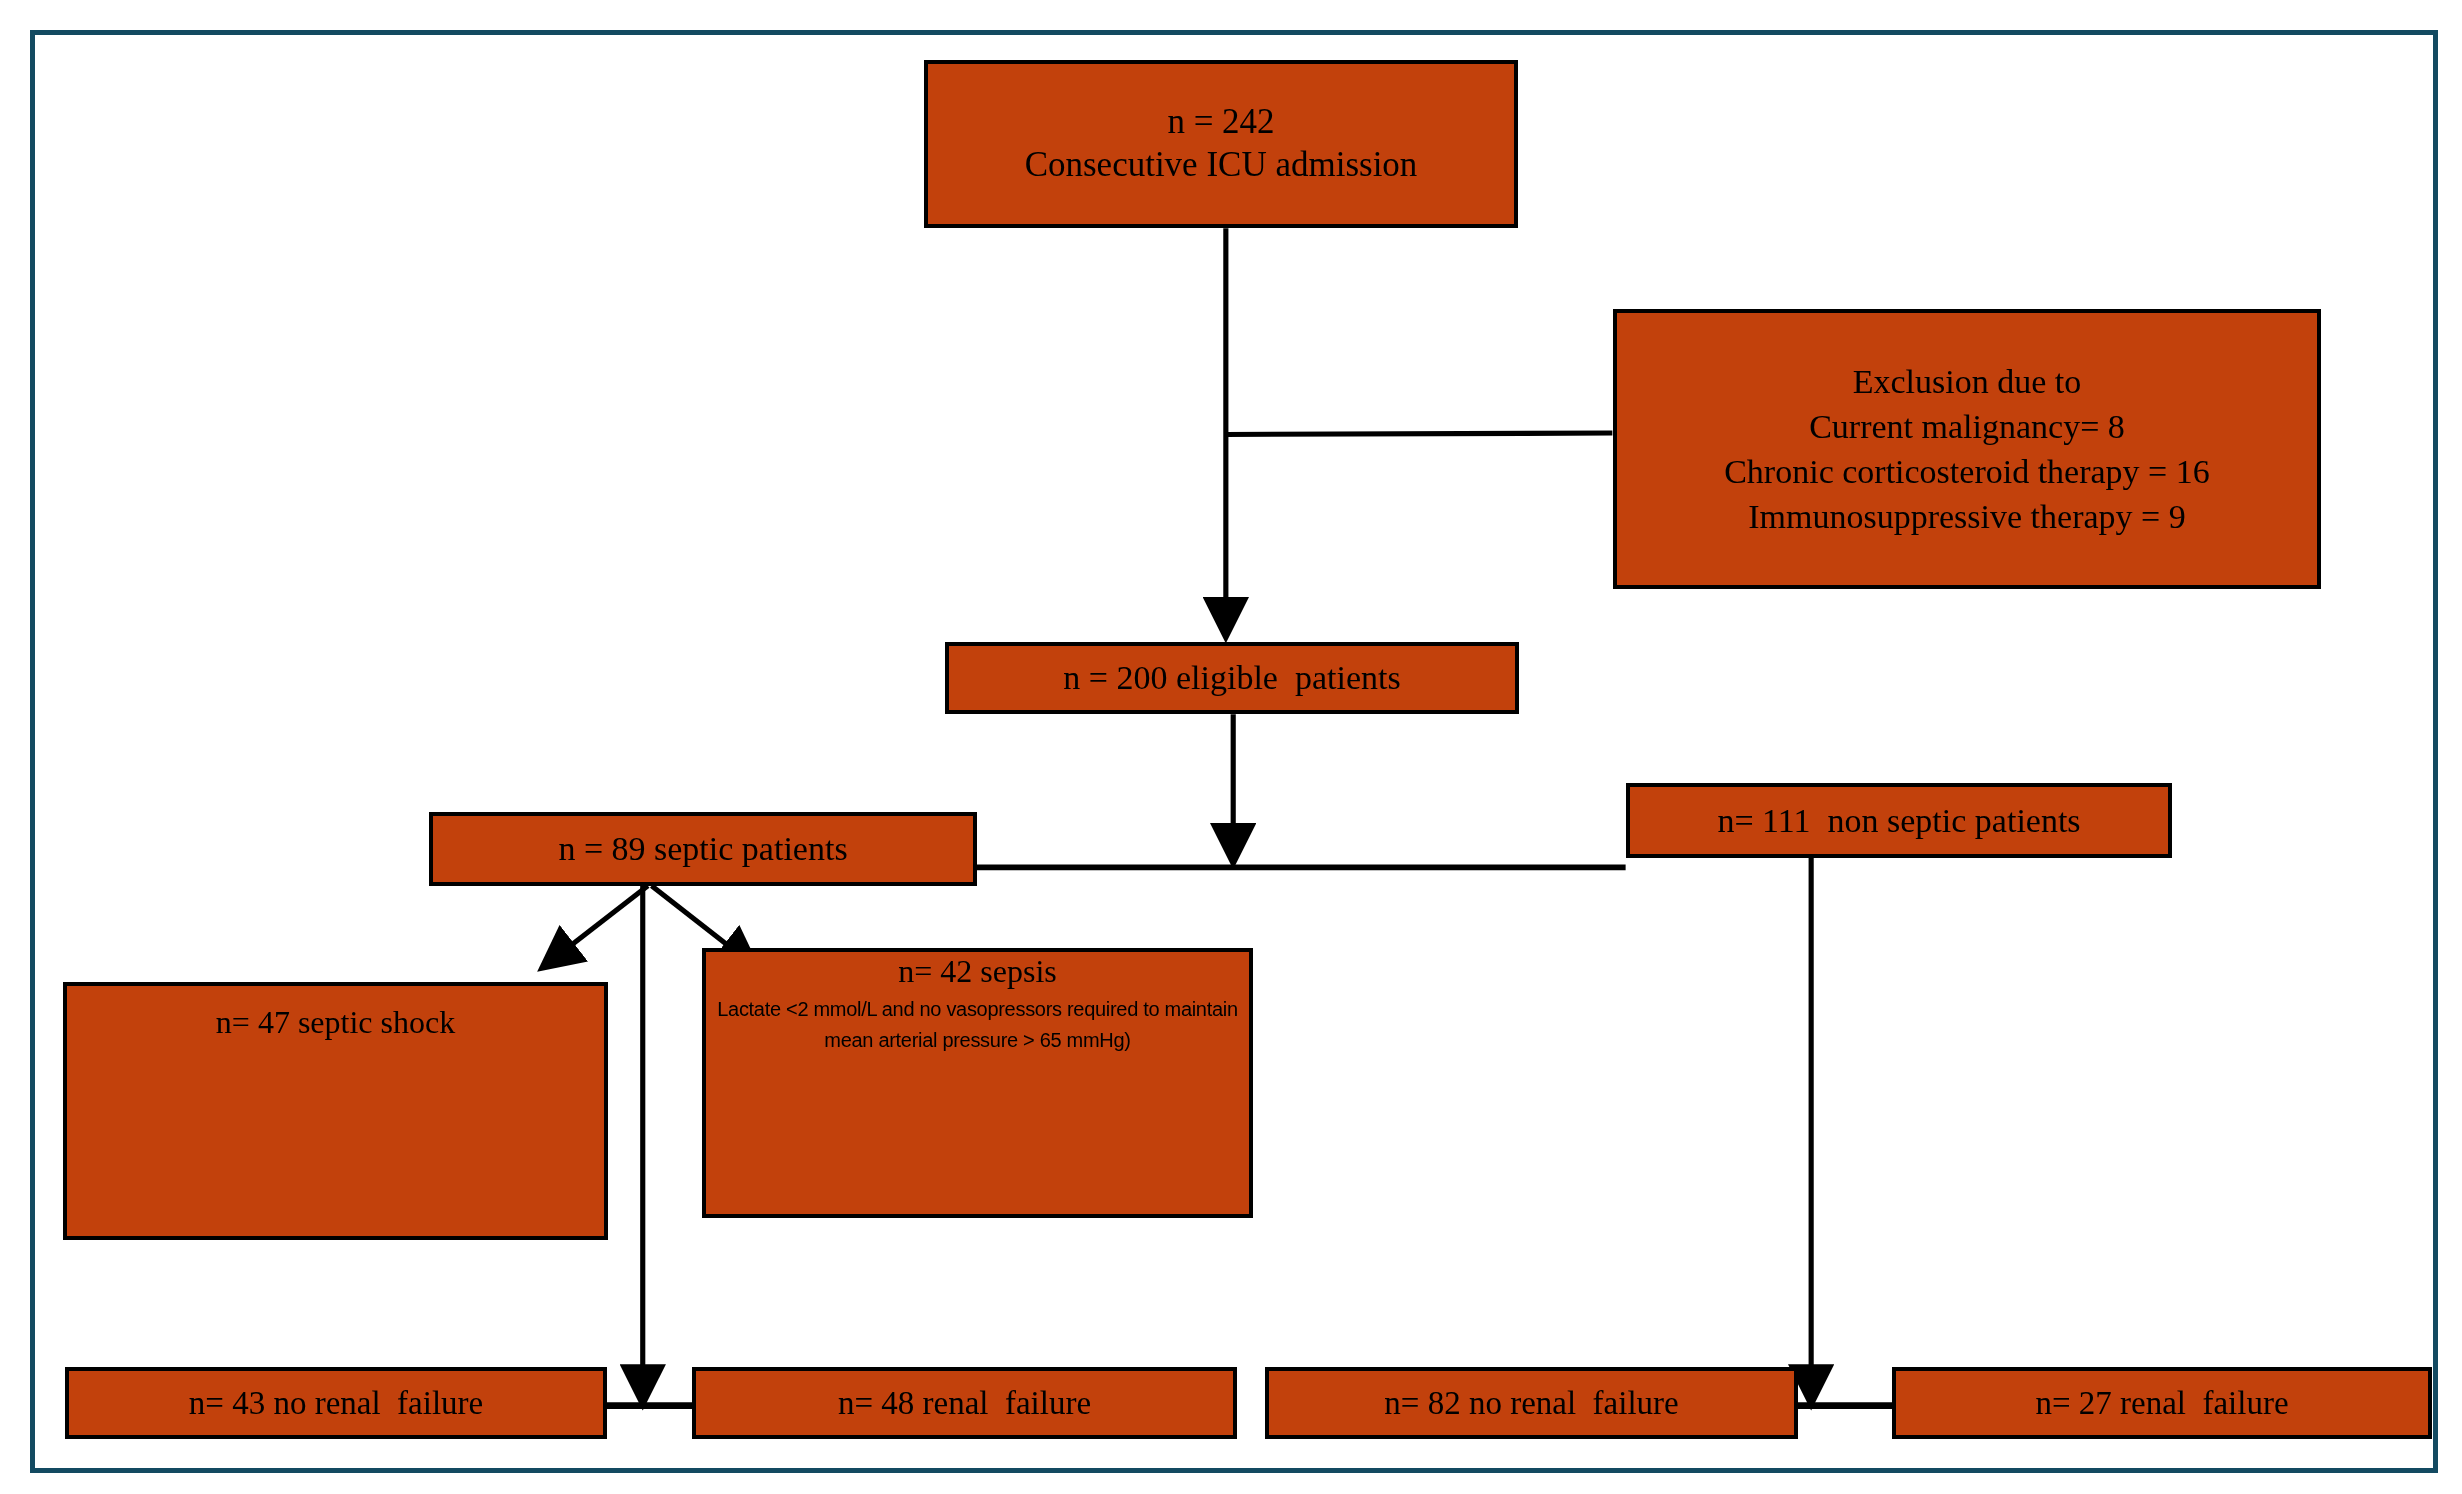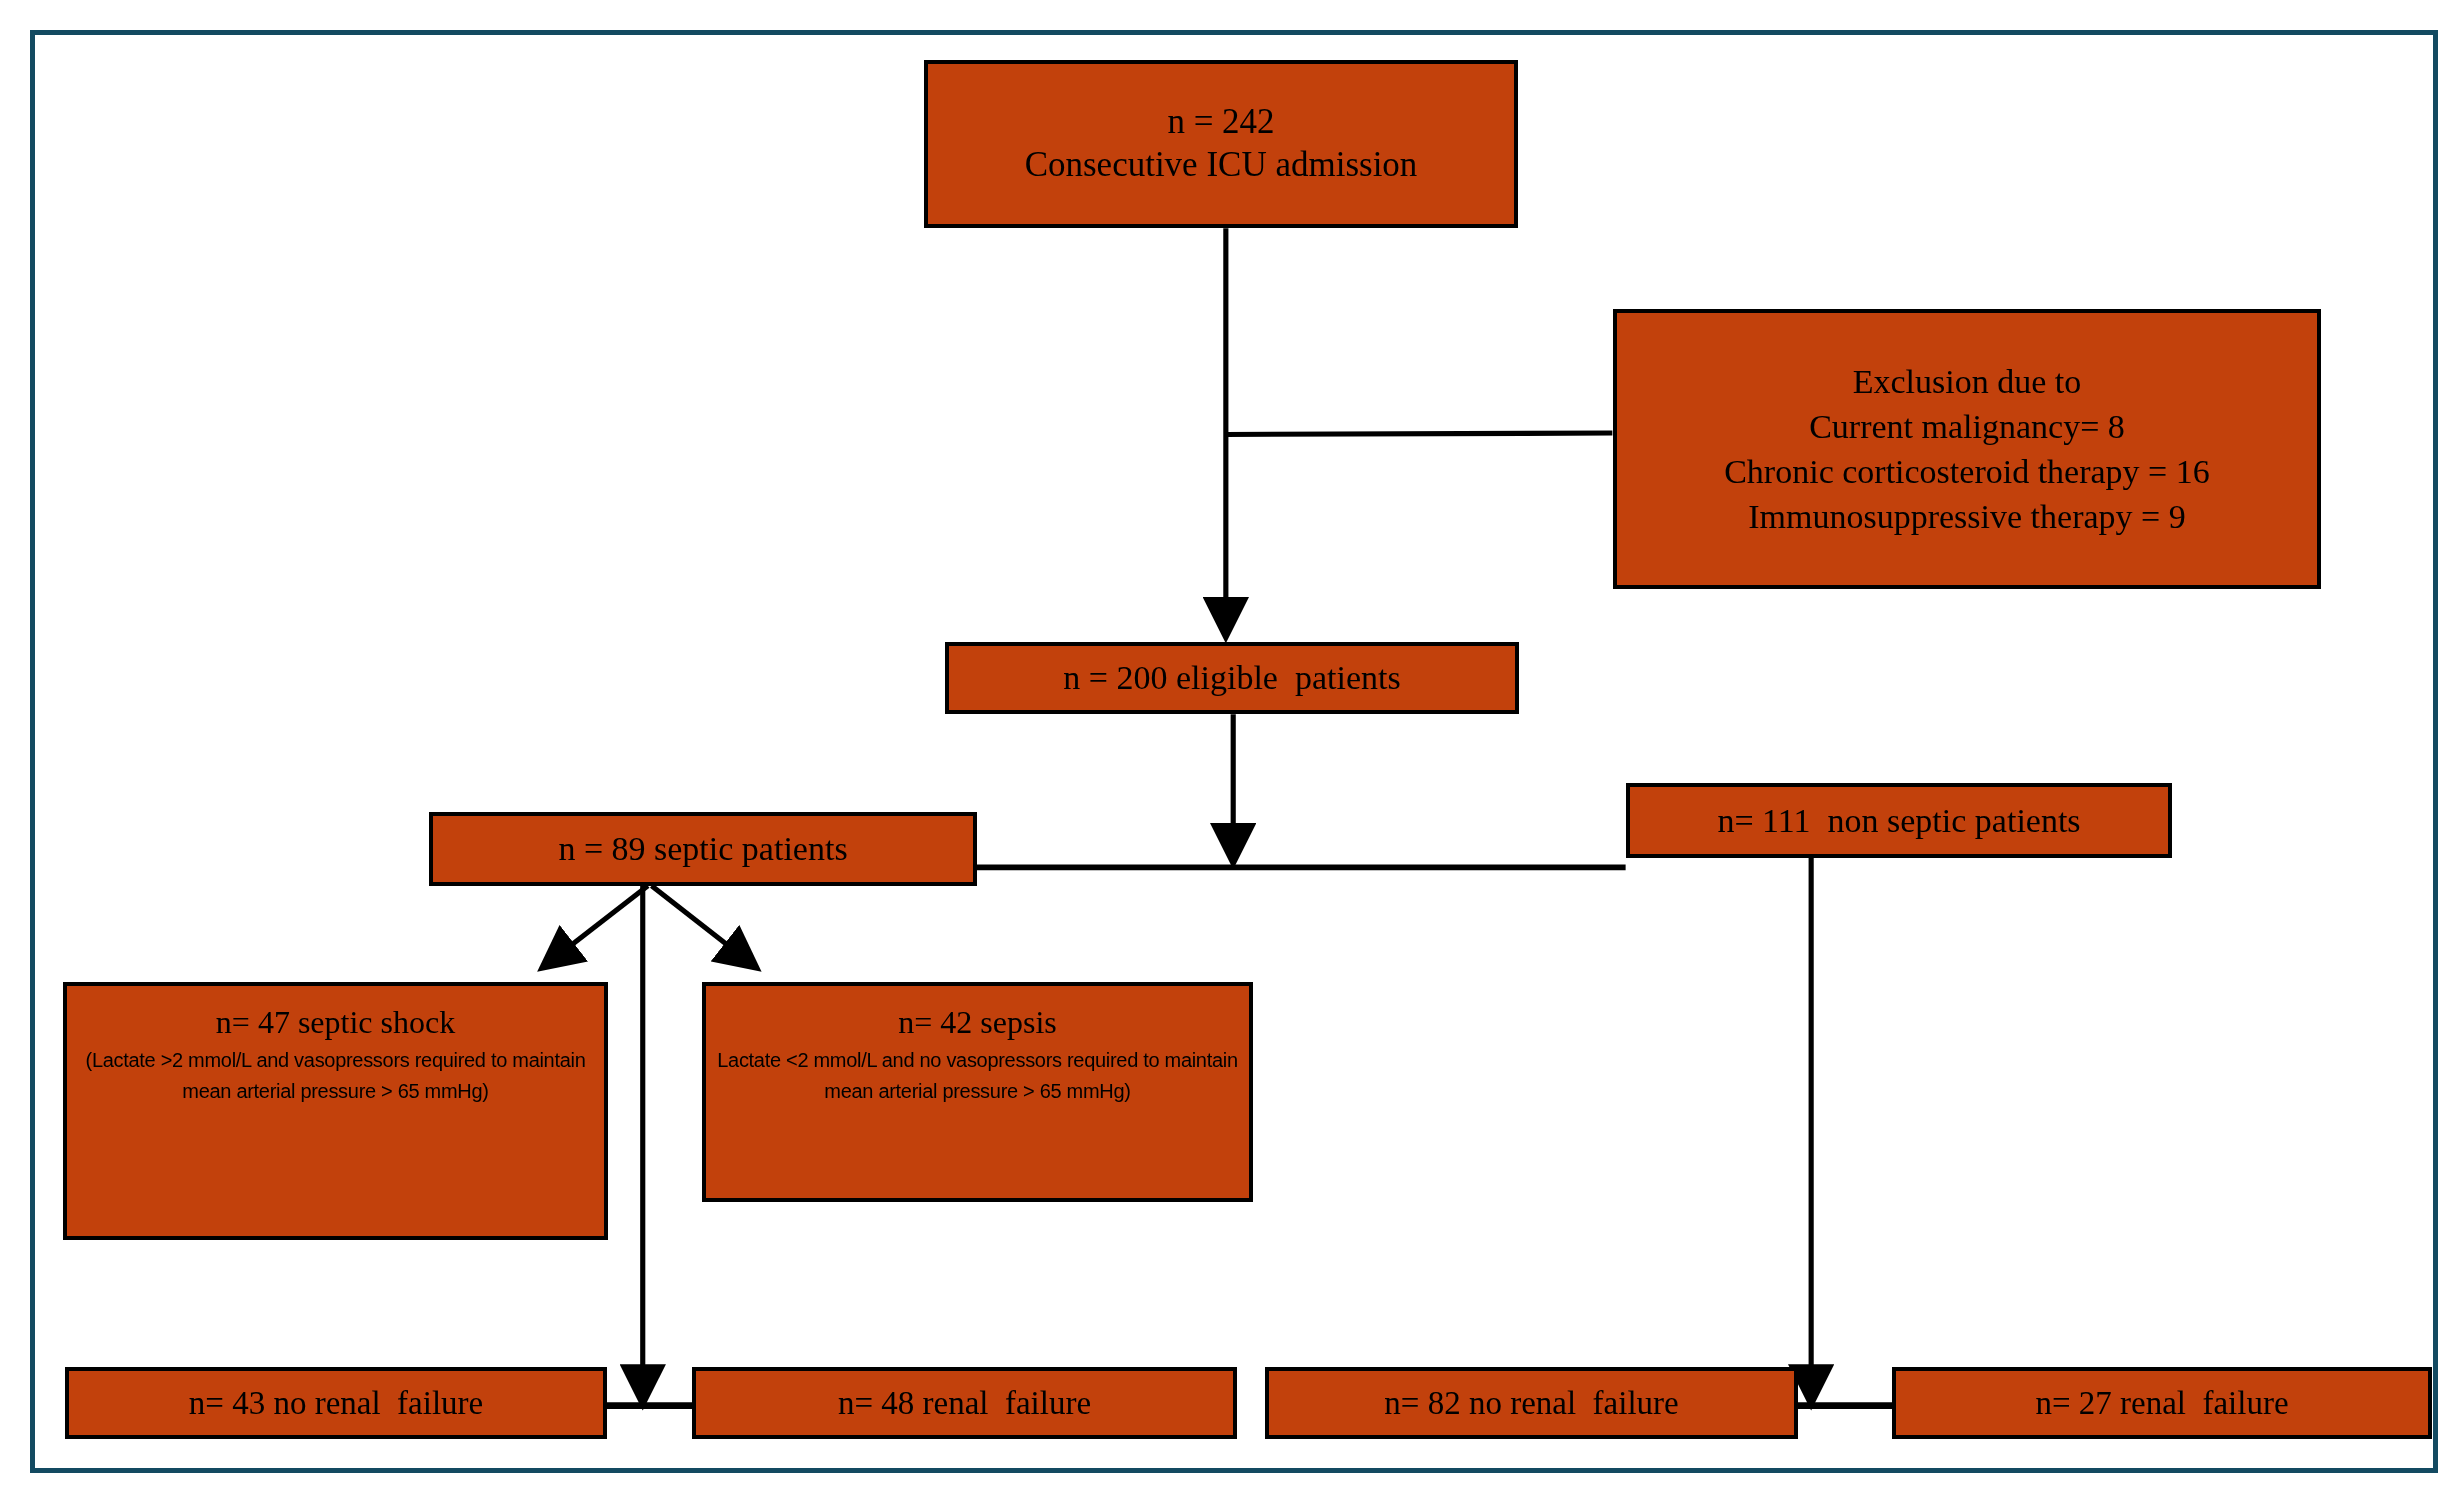--- a/index.html
+++ b/index.html
@@ -18,21 +18,21 @@
 
   
   #box-admission{left:924px;top:60px;width:594px;height:168px;justify-content:center;}
   #box-admission .ttl{font-size:35px;}
   #box-exclusion{left:1613px;top:309px;width:708px;height:280px;justify-content:center;}
   #box-exclusion .ttl{font-size:34px;line-height:1.33;}
   #box-eligible{left:945px;top:642px;width:574px;height:72px;justify-content:center;}
   #box-septic{left:429px;top:812px;width:548px;height:74px;justify-content:center;}
   #box-nonseptic{left:1626px;top:783px;width:546px;height:75px;justify-content:center;}
   #box-shock{left:63px;top:982px;width:545px;height:258px;padding-top:17px;}
-  #box-sepsis{left:702px;top:982px;width:551px;height:220px;padding-top:17px;}
+  #box-sepsis{left:702px;top:948px;width:551px;height:270px;}
   #box-shock .ttl,#box-sepsis .ttl{font-size:32px;margin-bottom:2.9px;}
   .bottombox{top:1367px;height:72px;justify-content:center;}
   #box-b1{left:65px;width:542px;}
   #box-b2{left:692px;width:545px;}
   #box-b3{left:1265px;width:533px;}
   #box-b4{left:1892px;width:540px;}
   .bottombox .ttl{font-size:33px;}
 </style>
 </head>
 <body>
@@ -86,21 +86,20 @@
 <div class="box" id="box-septic">
   <div class="ttl">n = 89 septic patients</div>
 </div>
 
 <div class="box" id="box-nonseptic">
   <div class="ttl">n= 111  non septic patients</div>
 </div>
 
 <div class="box" id="box-shock">
   <div class="ttl">n= 47 septic shock</div>
-  <div class="sub">(Lactate &gt;2 mmol/L and vasopressors required to maintain mean arterial pressure &gt; 65 mmHg)</div>
 </div>
 
 <div class="box" id="box-sepsis">
   <div class="ttl">n= 42 sepsis</div>
   <div class="sub">Lactate &lt;2 mmol/L and no vasopressors required to maintain mean arterial pressure &gt; 65 mmHg)</div>
 </div>
 
 <div class="box bottombox" id="box-b1">
   <div class="ttl">n= 43 no renal  failure</div>
 </div>

